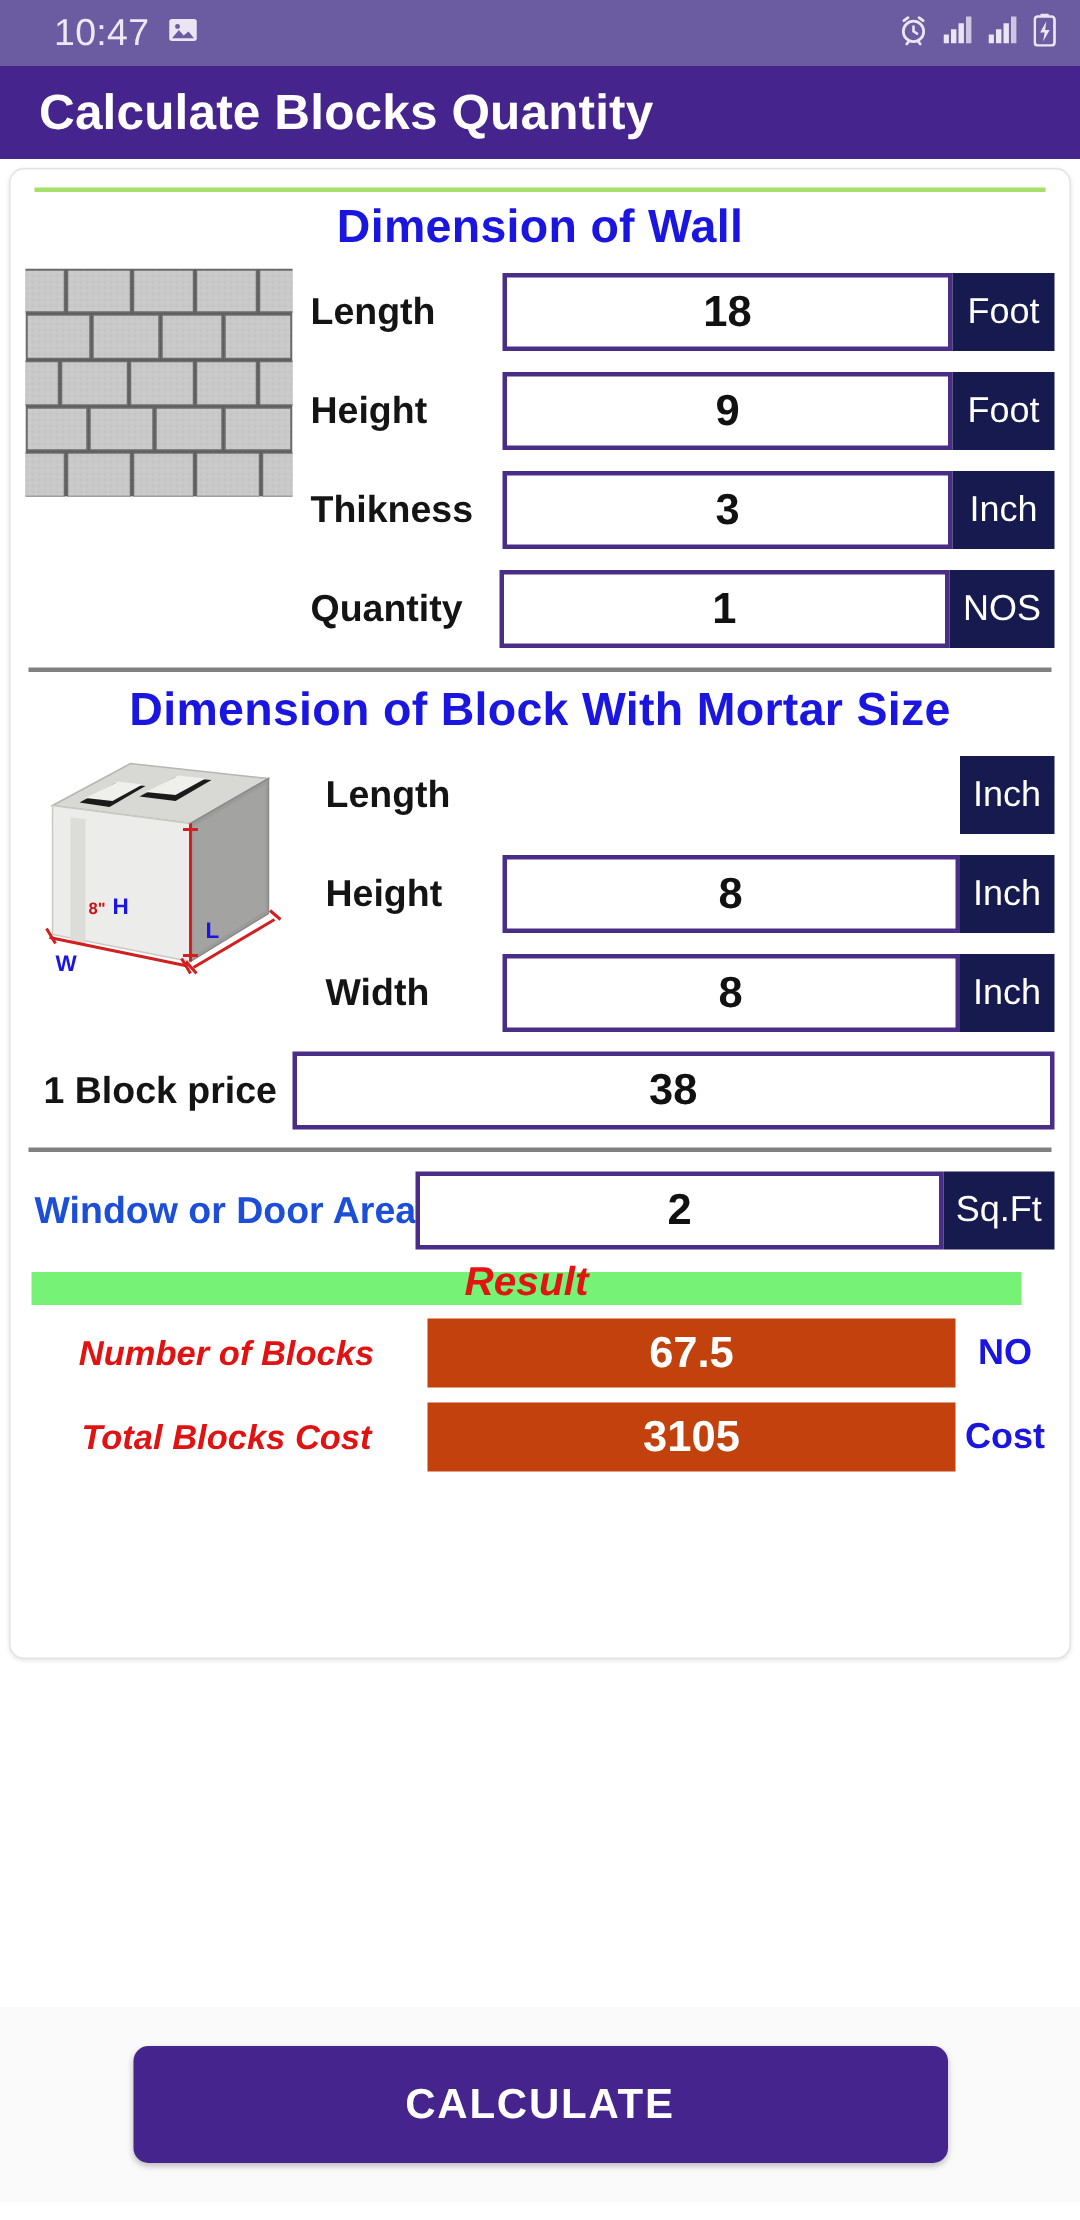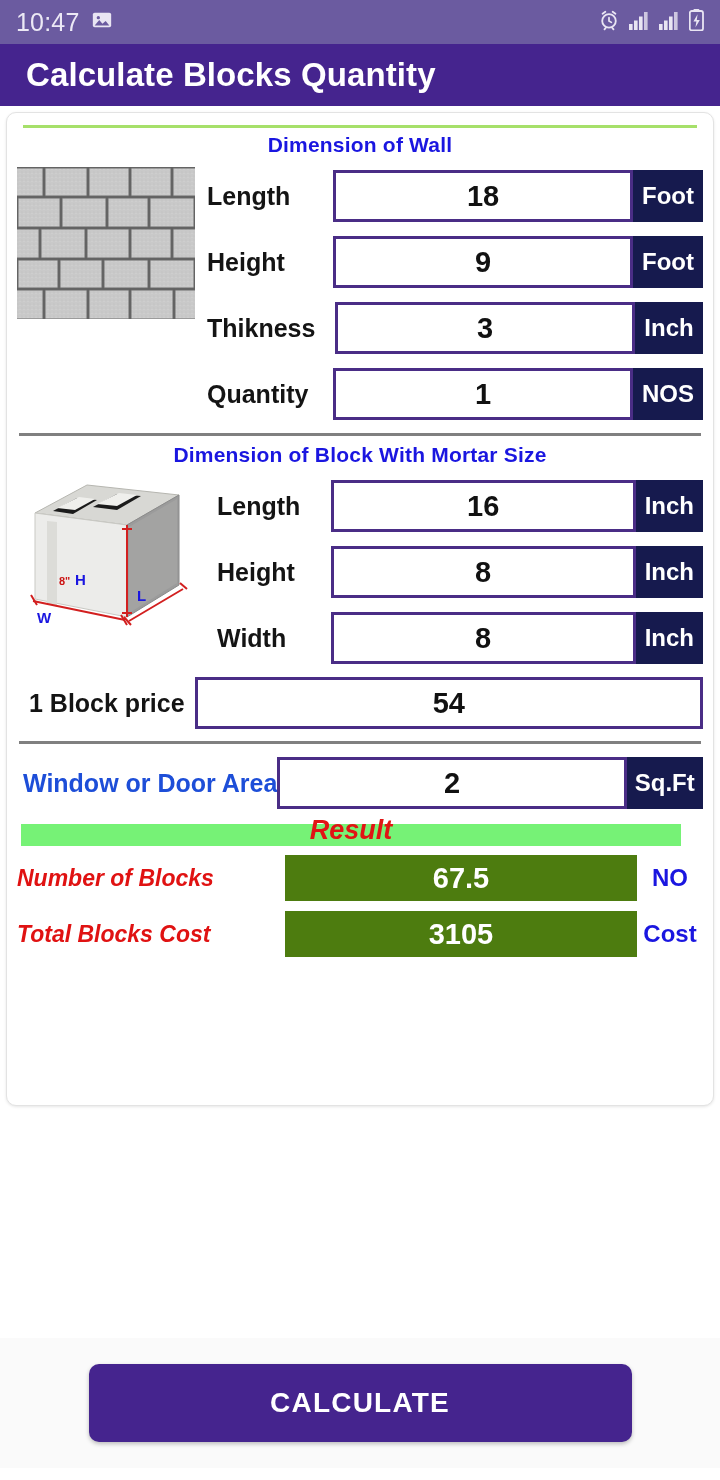--- a/index.html
+++ b/index.html
@@ -12,21 +12,21 @@
 
   
   .statusbar {
     height: 44px; width: 100%;
     background: #6b5ba0;
     display: flex; align-items: center;
     padding: 0 16px;
     color: #e9e5f3;
   }
   .sb-time { font-size: 25px; letter-spacing: .2px; color: #ece9f5; }
-  .sb-left { display: flex; align-items: center; gap: 11px; }
+  .sb-left { display: flex; align-items: center; gap: 11px; margin-left: 20px; }
   .sb-right { margin-left: auto; display: flex; align-items: center; gap: 9px; }
   .ico { display: block; }
 
   
   .appbar {
     height: 62px; width: 100%;
     background: #45248e;
     display: flex; align-items: center;
     padding: 0 26px;
   }
@@ -53,21 +53,21 @@
     height: 994px;
   }
 
   .greenline { height: 3px; background: #a6e06a; margin: 4px 6px 2px 6px; }
   .hr { height: 3px; background: #808080; margin: 6px 2px 4px 2px; }
 
   .sect-title {
     text-align: center;
     color: #1a16e0;
     font-weight: 700;
-    font-size: 21px;
+    font-size: 31px;
     padding: 3px 0 6px 0;
     letter-spacing: .2px;
   }
 
   
   .sect { display: flex; align-items: flex-start; }
   .thumb-col { width: 190px; flex: 0 0 190px; padding-top: 4px; }
   .fields-col { flex: 1 1 auto; }
 
   .row {
@@ -83,21 +83,21 @@
     width: 300px; height: 52px;
     border: 3px solid #4a2d86;
     background: #fff;
     display: flex; align-items: center; justify-content: center;
     font-size: 29px; font-weight: 700; color: #111;
   }
   .unit {
     height: 52px; min-width: 68px;
     background: #161a4e; color: #fff;
     display: flex; align-items: center; justify-content: center;
-    font-size: 24px; font-weight: 700;
+    font-size: 24px; font-weight: 400;
     padding: 0 9px;
     text-align: right;
   }
 
   
   .sect-wall .inputbox { width: 300px; }
   .sect-wall .lbl { font-size: 25px; }
 
   
   .sect-block .thumb-col { width: 200px; flex: 0 0 200px; }
@@ -126,27 +126,27 @@
     background: #76f276;
     height: 22px;
     display: flex; align-items: flex-end; justify-content: center;
     margin: 6px 22px 4px 4px;
   }
   .result-banner span {
     color: #e11414; font-size: 27px; font-weight: 700; font-style: italic;
   }
   .res-row { display: flex; align-items: center; height: 56px; }
   .res-lbl {
-    width: 268px; flex: 0 0 268px; text-align: left;
+    width: 268px; flex: 0 0 268px; text-align: center;
     color: #e01212; font-size: 23px; font-weight: 700; font-style: italic;
     white-space: nowrap;
   }
   .res-val {
     width: 352px; height: 46px;
-    background: #4d7c0f; color: #fff;
+    background: #c2410c; color: #fff;
     display: flex; align-items: center; justify-content: center;
     font-size: 29px; font-weight: 700;
   }
   .res-unit {
     flex: 1 1 auto; text-align: center;
     color: #1a16e0; font-size: 24px; font-weight: 700;
   }
 
   
   .btnzone {
@@ -328,42 +328,41 @@
             <text x="42" y="108" font-family="Liberation Sans, sans-serif" font-size="11" font-weight="700" fill="#cc1414">8"</text>
             <text x="58" y="108" font-family="Liberation Sans, sans-serif" font-size="15" font-weight="700" fill="#1a16e0">H</text>
             <text x="20" y="146" font-family="Liberation Sans, sans-serif" font-size="15" font-weight="700" fill="#1a16e0">W</text>
             <text x="120" y="124" font-family="Liberation Sans, sans-serif" font-size="15" font-weight="700" fill="#1a16e0">L</text>
           </svg>
         </div>
         <div class="fields-col">
 
           <div class="row">
             <div class="lbl">Length</div>
-            <div class="inputbox">16</div>
             <div class="unit">Inch</div>
           </div>
 
           <div class="row">
             <div class="lbl">Height</div>
             <div class="inputbox">8</div>
             <div class="unit">Inch</div>
           </div>
 
           <div class="row">
             <div class="lbl">Width</div>
             <div class="inputbox">8</div>
             <div class="unit">Inch</div>
           </div>
 
         </div>
       </div>
 
       <div class="priceRow">
         <div class="lbl">1 Block price</div>
-        <div class="inputbox">54</div>
+        <div class="inputbox">38</div>
       </div>
 
       <div class="hr"></div>
 
 
       <div class="subRow">
         <div class="lbl">Window or Door Area</div>
         <div class="spacer"></div>
         <div class="inputbox">2</div>
         <div class="unit">Sq.Ft</div>

